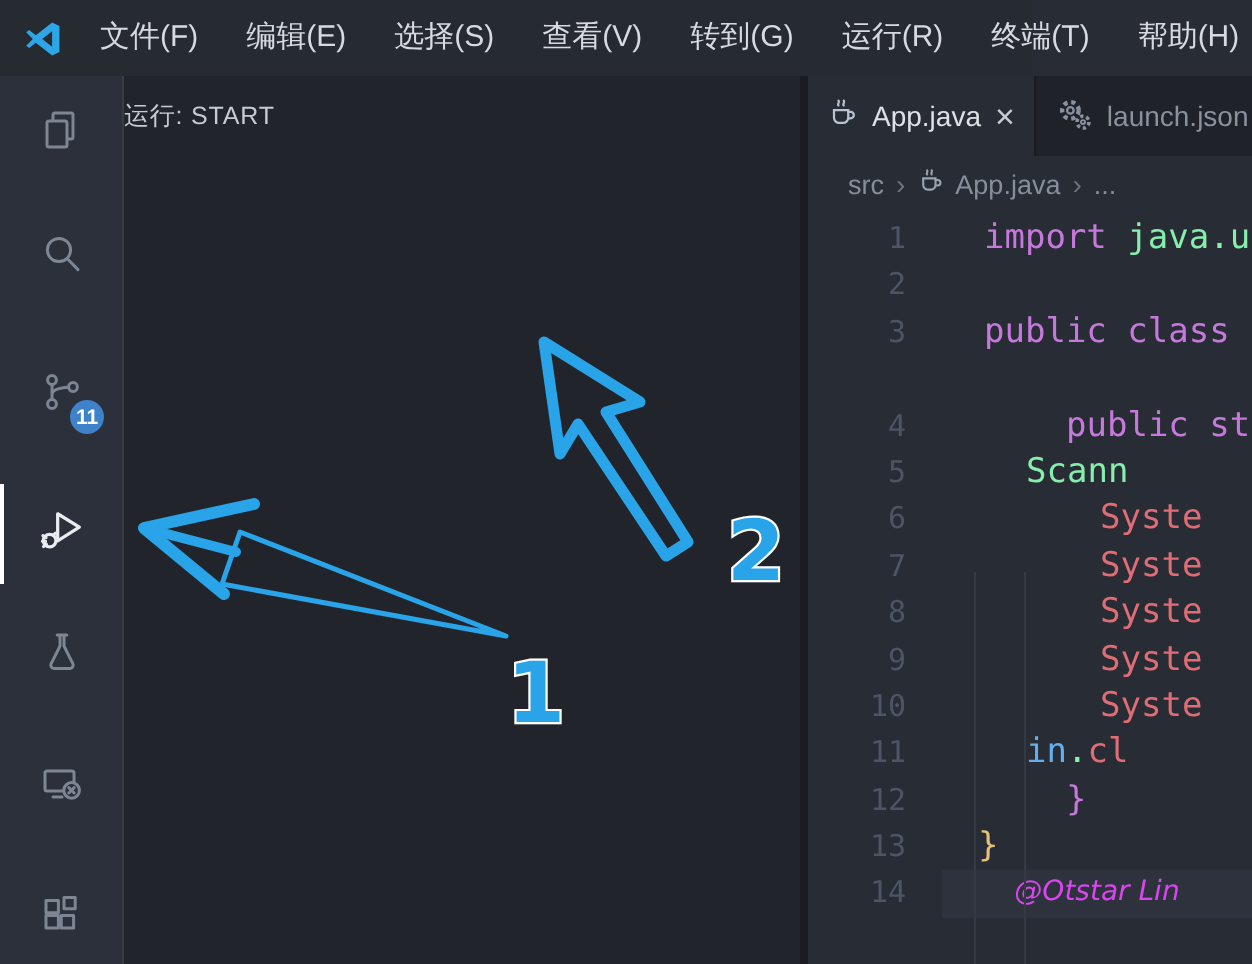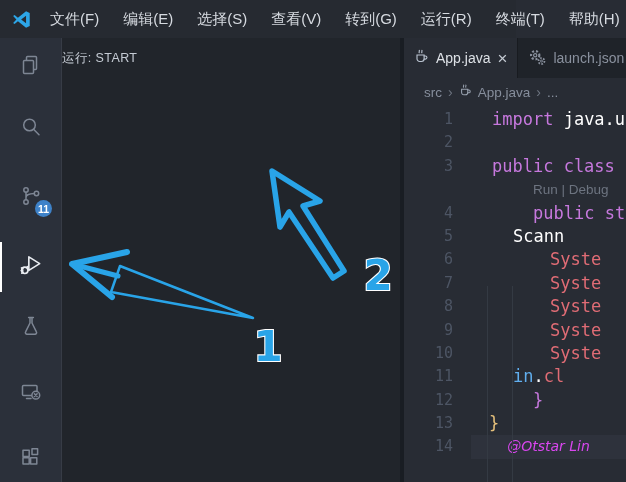--- a/index.html
+++ b/index.html
@@ -47,21 +47,21 @@
   .tab-close { margin-left:auto; font-size:17px; line-height:17px; color:#c6ccd4; cursor:pointer; }
   .breadcrumb { height:28px; display:flex; align-items:center; gap:6px;
     padding-left:20px; font-size:13.5px; color:#868e9c; background:#282c34; }
   .crumb { cursor:pointer; }
   .crumb-sep { color:#6d7480; font-size:14px; }
 
   .code { position:relative; padding-top:2px;
     font-family:"DejaVu Sans Mono","Liberation Mono",monospace; font-size:17px; }
   .row { height:23.4px; line-height:23.4px; display:flex; white-space:pre; }
   .ln { width:49px; flex:none; text-align:right; color:#4d5564; font-size:15px; }
-  .kw { color:#c678dd; } .fg { color:#ffffff; } .red { color:#e06c75; }
+  .kw { color:#c678dd; } .fg { color:#86efac; } .red { color:#e06c75; }
   .blu { color:#61afef; } .gold { color:#e5c07b; }
   .lens { color:#6d7480; font-size:13.5px; font-family:"Liberation Sans","DejaVu Sans",sans-serif; cursor:pointer; }
   .guide { position:absolute; width:1px; top:180px; height:235px; background:#343a43; }
   .wm-chip { flex:1; margin-left:18px; background:#2e323c; color:#d946ef; text-align:center;
     font-style:italic; font-size:14px; font-family:"DejaVu Sans",sans-serif; line-height:23.4px; }
 
   
   .overlay { position:absolute; inset:0; z-index:10; pointer-events:none; }
   .arrow { stroke:#29a4e8; fill:none; stroke-linecap:round; stroke-linejoin:round; }
   .num-label { font-family:"DejaVu Sans",sans-serif; font-weight:bold; font-size:42px;
@@ -188,21 +188,21 @@
       <span class="crumb">...</span>
     </div>
 
     <div class="code">
       <div class="guide" style="left:83px"></div>
       <div class="guide" style="left:108px"></div>
 
       <div class="row"><span class="ln">1</span><span style="margin-left:39px"><span class="kw">import</span><span class="fg"> java.u</span></span></div>
       <div class="row"><span class="ln">2</span></div>
       <div class="row"><span class="ln">3</span><span class="kw" style="margin-left:39px">public class</span></div>
-      <div class="row"><span class="ln"></span><span class="lens" style="margin-left:80px">Run | Debug</span></div>
+      <div class="row"><span class="ln"></span></div>
       <div class="row"><span class="ln">4</span><span class="kw" style="margin-left:80px">public st</span></div>
       <div class="row"><span class="ln">5</span><span class="fg" style="margin-left:60px">Scann</span></div>
       <div class="row"><span class="ln">6</span><span class="red" style="margin-left:97px">Syste</span></div>
       <div class="row"><span class="ln">7</span><span class="red" style="margin-left:97px">Syste</span></div>
       <div class="row"><span class="ln">8</span><span class="red" style="margin-left:97px">Syste</span></div>
       <div class="row"><span class="ln">9</span><span class="red" style="margin-left:97px">Syste</span></div>
       <div class="row"><span class="ln">10</span><span class="red" style="margin-left:97px">Syste</span></div>
       <div class="row"><span class="ln">11</span><span style="margin-left:60px"><span class="blu">in</span><span class="fg">.</span><span class="red">cl</span></span></div>
       <div class="row"><span class="ln">12</span><span class="kw" style="margin-left:80px">}</span></div>
       <div class="row"><span class="ln">13</span><span class="gold" style="margin-left:36px">}</span></div>

